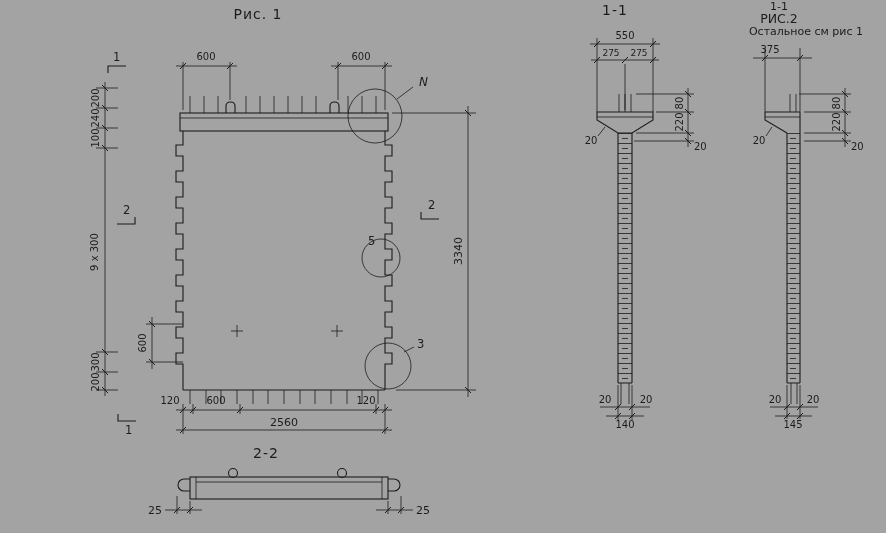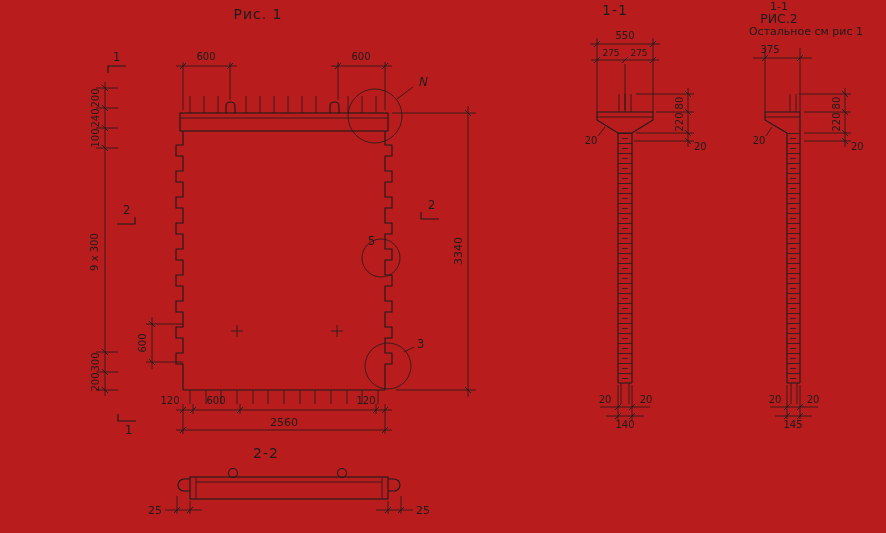--- a/index.html
+++ b/index.html
@@ -1,16 +1,16 @@
 <!DOCTYPE html>
 <html><head>
 <meta charset="utf-8">
 <style>
   html,body{margin:0;padding:0;background:#ffffff}
-  .sheet{width:886px;height:533px;background:#b91c1c;position:relative;overflow:hidden;
+  .sheet{width:886px;height:533px;background:#a3a3a3;position:relative;overflow:hidden;
          font-family:"DejaVu Sans",sans-serif}
   svg{display:block}
   .ln{stroke:#1c1c1c;stroke-width:1.1;fill:none;stroke-linecap:butt}
   .dim{stroke:#1c1c1c;stroke-width:0.8;fill:none}
   .txt{fill:#1c1c1c;font-size:10px;font-family:"DejaVu Sans",sans-serif}
   .big{font-size:11px}
   .ttl{font-size:14px;letter-spacing:1px}
   .mk{font-size:11.5px}
   .it{font-style:italic;font-size:12px}
 </style>

